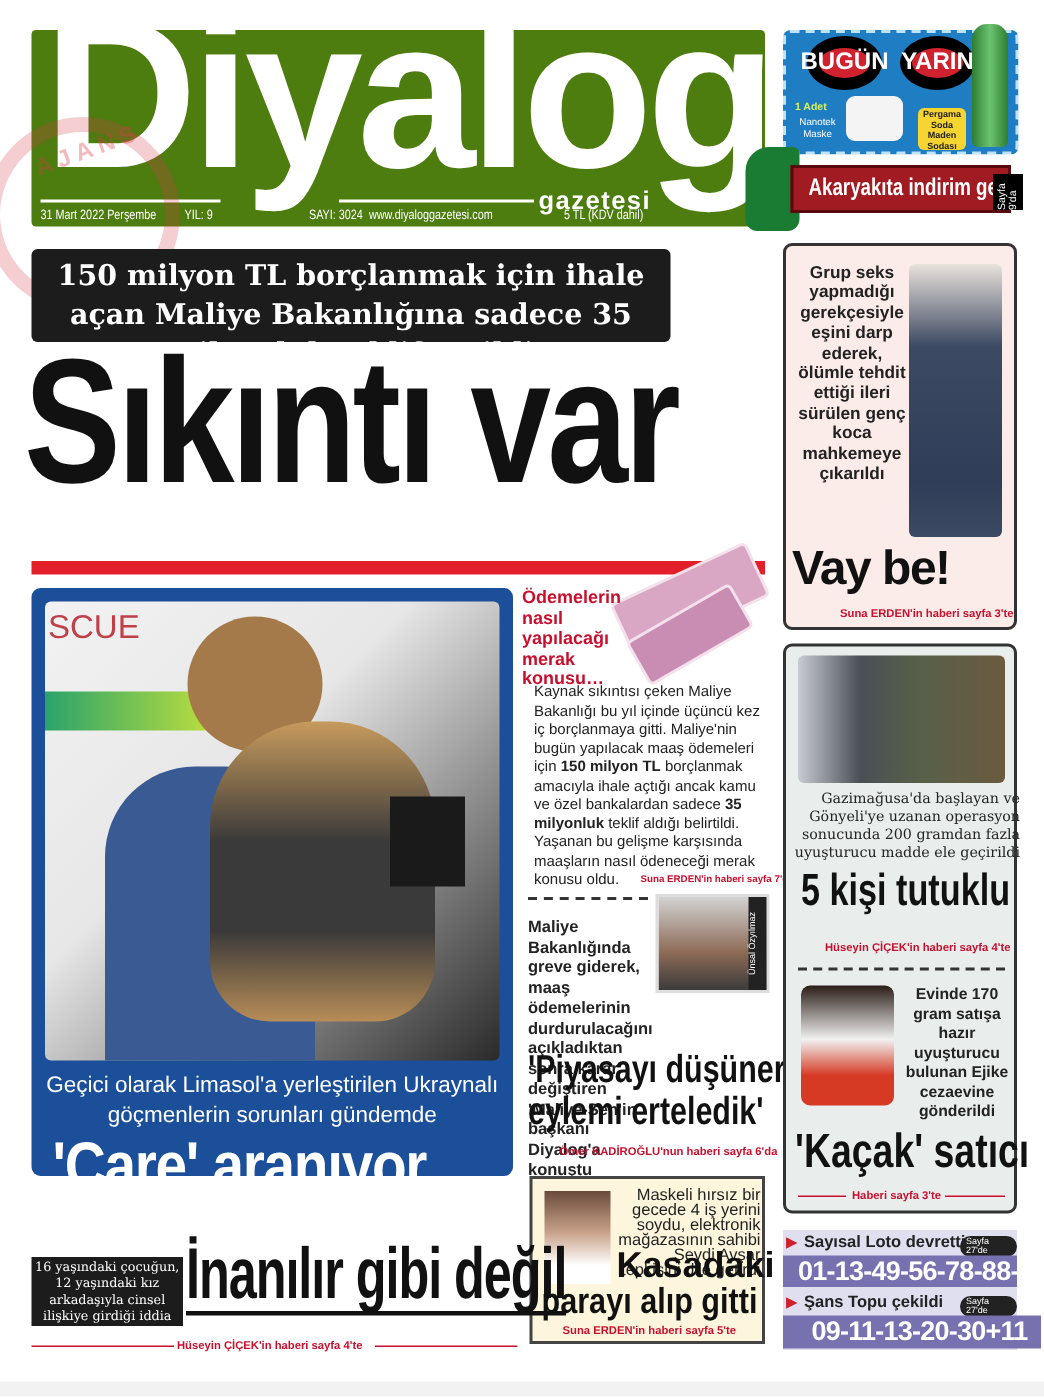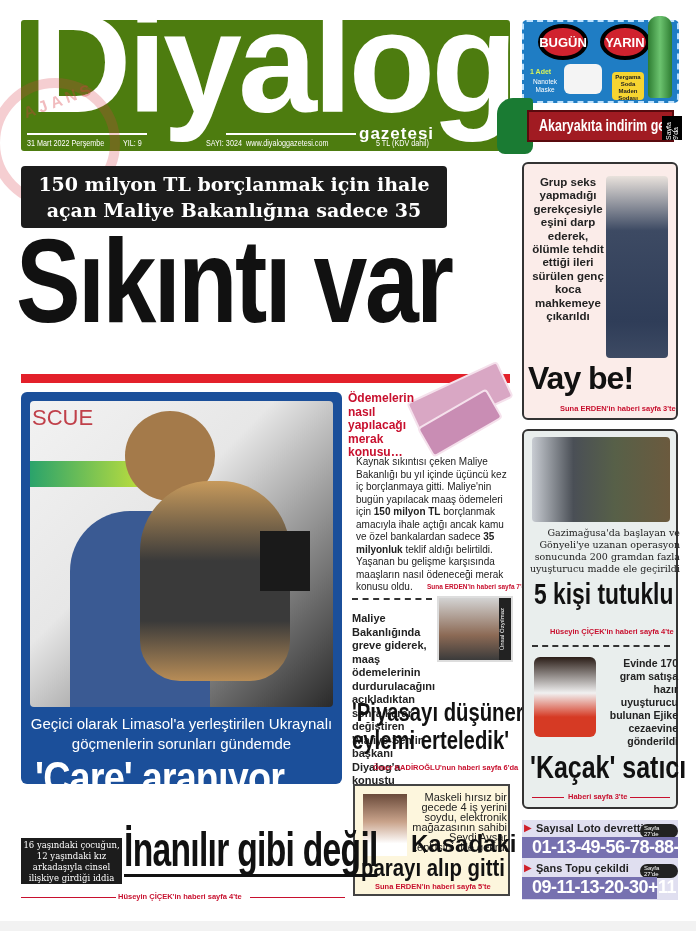--- a/index.html
+++ b/index.html
@@ -8,21 +8,21 @@
 
 #masthead{left:21px;top:20px;width:489px;height:131px;background:#4d7c0f;border-radius:3px;overflow:hidden}
 #logo{left:8px;top:-28px;font-size:142px;font-weight:bold;color:#fff;letter-spacing:-4px;line-height:1}
 #gazetesi{left:338px;top:104px;color:#fff;font-weight:bold;font-size:17px;letter-spacing:1px}
 .mh-line{height:2px;background:#fff}
 .mh-small{color:#fff;font-size:9px;transform:scaleX(.8);transform-origin:left}
 
 #stamp{left:-10px;top:78px;width:130px;height:130px;border-radius:50%;border:10px solid rgba(214,60,70,.25);}
 
 #promo{left:522px;top:20px;width:157px;height:83px;background:#1f7dc4;border-radius:5px;border:2px dashed #bfe3ff}
-.promo-badge{width:50px;height:36px;border-radius:50%;background:#d0222e;border:4px solid #000000;color:#fff;font-weight:bold;font-size:13px;display:flex;align-items:center;justify-content:center}
+.promo-badge{width:50px;height:36px;border-radius:50%;background:#d0222e;border:8px solid #000000;color:#fff;font-weight:bold;font-size:16px;display:flex;align-items:center;justify-content:center}
 #fuel{left:527px;top:110px;width:147px;height:32px;background:#a11b22;border:2px solid #5a0a0e}
 #fuel-text{left:10px;top:5px;color:#fff;font-size:16px;font-weight:bold;transform:scaleX(.78);transform-origin:left;white-space:nowrap}
 #fuel-page{right:-10px;top:4px;width:20px;height:24px;background:#000;color:#fff;font-size:7px;writing-mode:vertical-rl;transform:rotate(180deg);display:flex;align-items:center;justify-content:center}
 #pump{left:497px;top:98px;width:36px;height:56px;background:#1a7b33;border-radius:16px 4px 8px 8px}
 
 #subhead{left:21px;top:166px;width:426px;height:62px;background:#1c1c1c;border-radius:4px;color:#fff;text-align:center;font-family:"DejaVu Serif","Liberation Serif",serif;font-weight:bold;font-size:19px;line-height:26px;padding-top:5px}
 #headline{left:16px;top:222px;width:500px;font-size:118px;font-weight:bold;letter-spacing:-3px;line-height:1;transform:scaleX(.82);transform-origin:left;white-space:nowrap;color:#111}
 #redbar{left:21px;top:374px;width:489px;height:9px;background:#e3202a}
 
 #ukr-box{left:21px;top:392px;width:321px;height:392px;background:#1b4f9a;border-radius:6px}
@@ -49,21 +49,21 @@
 .rbox{border:2px solid #333;border-radius:6px}
 #vay-box{left:522px;top:162px;width:156px;height:258px;background:#fbece9}
 #vay-photo{left:82px;top:12px;width:62px;height:182px;background:linear-gradient(#e9e2dc,#3d4a63 30%,#2f3d58 80%,#3d4a63);border-radius:4px}
 #vay-text{left:4px;top:12px;width:80px;text-align:center;font-weight:bold;font-size:11.5px;line-height:13.4px;color:#222}
 #vay-head{left:4px;top:196px;font-size:32px;font-weight:bold;color:#111;white-space:nowrap;letter-spacing:-1px}
 #kisi-box{left:522px;top:429px;width:156px;height:380px;background:#e9eeed}
 #kisi-photo{left:8px;top:6px;width:138px;height:85px;background:linear-gradient(90deg,#c8ccd2,#4a4f56 30%,#576048 60%,#6b5a3e);border-radius:4px}
 #kisi-text{left:0;top:96px;width:156px;text-align:right;font-family:"DejaVu Serif","Liberation Serif",serif;font-size:9.5px;line-height:12px;color:#222}
 #kisi-head{left:10px;top:146px;font-size:30px;font-weight:bold;transform:scaleX(.76);transform-origin:left;white-space:nowrap;color:#111}
 #kac-photo{left:10px;top:226px;width:62px;height:80px;background:linear-gradient(#2a1d17,#f1f1f1 45%,#d63a24 75%);border-radius:6px}
-#kac-text{left:74px;top:226px;width:80px;text-align:right;font-size:10.5px;font-weight:bold;line-height:13px;color:#222}
+#kac-text{left:74px;top:226px;width:80px;text-align:center;font-size:10.5px;font-weight:bold;line-height:13px;color:#222}
 #kac-head{left:6px;top:318px;font-size:32px;font-weight:bold;transform:scaleX(.78);transform-origin:left;white-space:nowrap;color:#111}
 
 .loto-label{font-size:11px;font-weight:bold;color:#222;white-space:nowrap}
 .loto-row{background:#7771b0;color:#fff;font-weight:bold;font-size:18px;letter-spacing:-.5px;padding-left:10px;line-height:21px;white-space:nowrap}
 .page-pill{background:#222;color:#fff;font-size:6px;border-radius:8px;padding:1px 4px}
 #footer-bar{left:0;top:921px;width:696px;height:10px;background:#f2f2f2}
 </style>
 </head>
 <body>
 
@@ -180,16 +180,16 @@
   <div class="abs" style="left:2px;top:2px;color:#d0202a;font-size:10px">▶</div>
   <div class="abs loto-label" style="left:14px;top:2px">Sayısal Loto devretti</div>
   <div class="abs page-pill" style="left:118px;top:4px">Sayfa 27'de</div>
   <div class="abs loto-row" style="left:0;top:17px;width:156px;height:21px">
     <span>01-13-49-56-78-88-19</span>
     
   </div>
   <div class="abs" style="left:2px;top:42px;color:#d0202a;font-size:10px">▶</div>
   <div class="abs loto-label" style="left:14px;top:42px">Şans Topu çekildi</div>
   <div class="abs page-pill" style="left:118px;top:44px">Sayfa 27'de</div>
-  <div class="abs loto-row" style="left:0;top:57px;width:135px;height:22px;text-align:center">09-11-13-20-30+11</div>
+  <div class="abs loto-row" style="left:0;top:57px;width:172px;height:22px;text-align:center">09-11-13-20-30+11</div>
 </div>
 
 <div id="footer-bar" class="abs"></div>
 
 </body></html>

